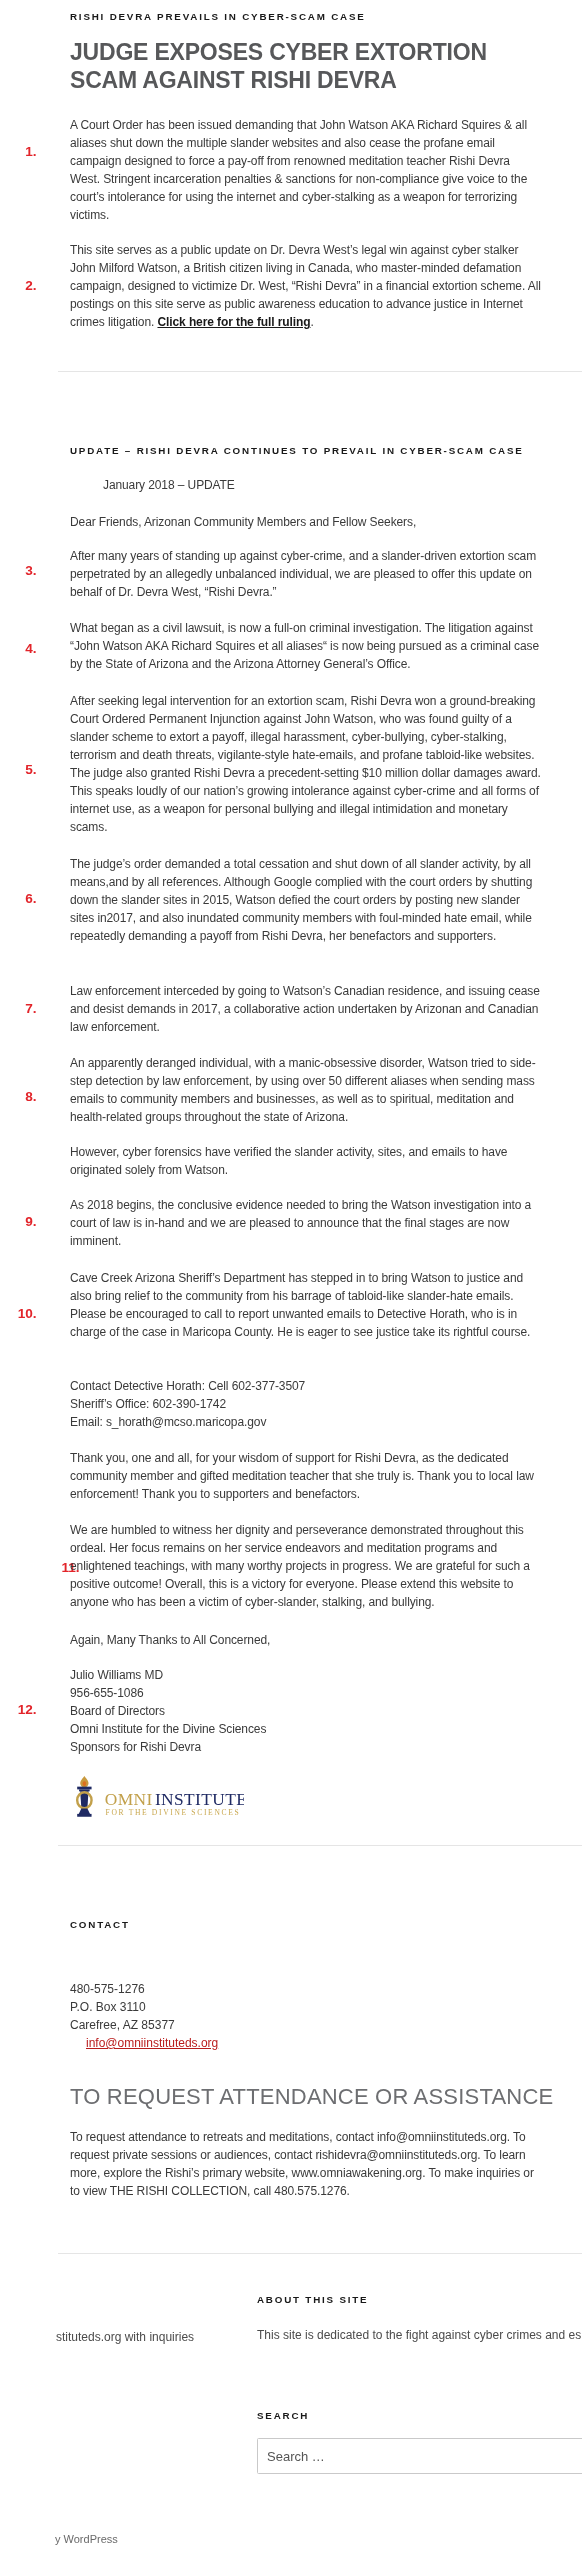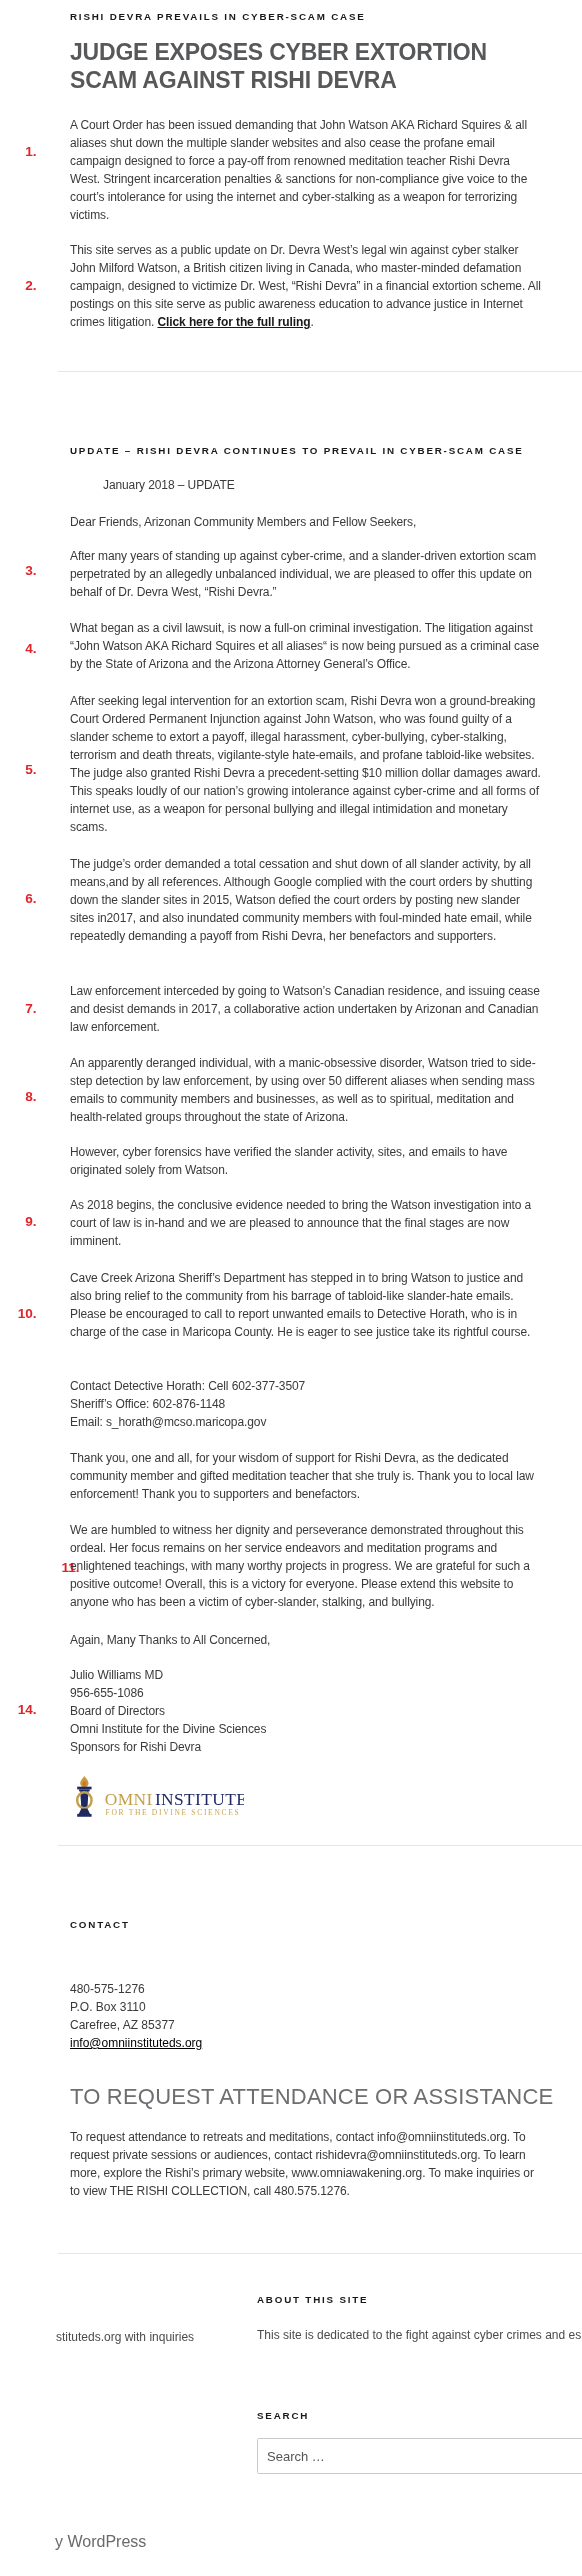--- a/index.html
+++ b/index.html
@@ -11,31 +11,31 @@
 
   .kicker{font-size:9.8px;font-weight:bold;letter-spacing:1.8px;color:#191919;}
   .post-title{font-size:23px;font-weight:bold;line-height:28px;color:#57585a;letter-spacing:-0.2px;}
   .p{font-size:12px;line-height:18px;color:#3a3a3a;letter-spacing:-0.1px;width:473px;}
   .p a{color:#191919;font-weight:bold;text-decoration:underline;}
   .num{font-size:13.6px;font-weight:bold;color:#e2242a;width:26px;text-align:right;}
   .center{text-align:left;}
   .divider{height:0.8px;background:#e5e5e5;width:524px;left:58px;}
 
   .contact-lines{font-size:12px;line-height:18px;color:#3a3a3a;}
-  .contact-lines a{color:#000000;text-decoration:underline;}
+  .contact-lines a{color:#b91c1c;text-decoration:underline;margin-left:16px;}
 
   .big-light{font-size:22px;font-weight:300;color:#6d6e71;letter-spacing:0.2px;}
 
   .footer-kicker{font-size:9.8px;font-weight:bold;letter-spacing:1.8px;color:#191919;}
   .footer-text{font-size:12px;line-height:18px;color:#4b4b4b;}
   .search-input{box-sizing:border-box;width:424px;height:36px;border:0.8px solid #c9c9c9;
       border-radius:1.5px;padding:0 9px;font-size:13px;color:#444;background:#fff;
       font-family:"Liberation Sans","DejaVu Sans",sans-serif;}
   .search-input::placeholder{color:#555;opacity:1;}
-  .credit{font-size:16px;color:#6a6a6a;}
+  .credit{font-size:11px;color:#6a6a6a;}
 </style>
 </head>
 <body>
 
 <div id="page">
 
   <div class="abs kicker" style="top:10.6px;left:70px;width:484px;">RISHI DEVRA PREVAILS IN CYBER-SCAM CASE</div>
 
   <div class="abs post-title" style="top:38px;left:70px;width:473px;">JUDGE EXPOSES CYBER EXTORTION SCAM AGAINST RISHI DEVRA</div>
 
@@ -74,32 +74,32 @@
   <div class="abs p" style="top:1143px;left:70px;">However, cyber forensics have verified the slander activity, sites, and emails to have originated solely from Watson.</div>
 
   <div class="abs num" style="top:1214px;left:10.6px;">9.</div>
   <div class="abs p" style="top:1196px;left:70px;">As 2018 begins, the conclusive evidence needed to bring the Watson investigation into a court of law is in-hand and we are pleased to announce that the final stages are now imminent.</div>
 
   <div class="abs num" style="top:1306px;left:10.6px;">10.</div>
   <div class="abs p" style="top:1269px;left:70px;">Cave Creek Arizona Sheriff’s Department has stepped in to bring Watson to justice and also bring relief to the community from his barrage of tabloid-like slander-hate emails. Please be encouraged to call to report unwanted emails to Detective Horath, who is in charge of the case in Maricopa County. He is eager to see justice take its rightful course.</div>
 
   <div class="abs p center" style="top:1377px;left:70px;">
     <div>Contact Detective Horath: Cell 602-377-3507</div>
-    <div>Sheriff’s Office: 602-876-1148</div>
+    <div>Sheriff’s Office: 602-390-1742</div>
     <div>Email: s_horath@mcso.maricopa.gov</div>
   </div>
 
   <div class="abs p" style="top:1449px;left:70px;">Thank you, one and all, for your wisdom of support for Rishi Devra, as the dedicated community member and gifted meditation teacher that she truly is. Thank you to local law enforcement! Thank you to supporters and benefactors.</div>
 
   <div class="abs num" style="top:1560px;left:10.6px;margin-left:43px;">11.</div>
   <div class="abs p" style="top:1521px;left:70px;">We are humbled to witness her dignity and perseverance demonstrated throughout this ordeal. Her focus remains on her service endeavors and meditation programs and enlightened teachings, with many worthy projects in progress. We are grateful for such a positive outcome! Overall, this is a victory for everyone. Please extend this website to anyone who has been a victim of cyber-slander, stalking, and bullying.</div>
 
   <div class="abs p" style="top:1631px;left:70px;">Again, Many Thanks to All Concerned,</div>
 
-  <div class="abs num" style="top:1702px;left:10.6px;">14.</div>
+  <div class="abs num" style="top:1702px;left:10.6px;">12.</div>
   <div class="abs p" style="top:1666px;left:70px;">
     <div>Julio Williams MD</div>
     <div>956-655-1086</div>
     <div>Board of Directors</div>
     <div>Omni Institute for the Divine Sciences</div>
     <div>Sponsors for Rishi Devra</div>
   </div>
 
   <div class="abs" style="top:1776px;left:70px;width:174px;height:44px;">
     <svg width="174" height="44" viewBox="0 0 230 58">

